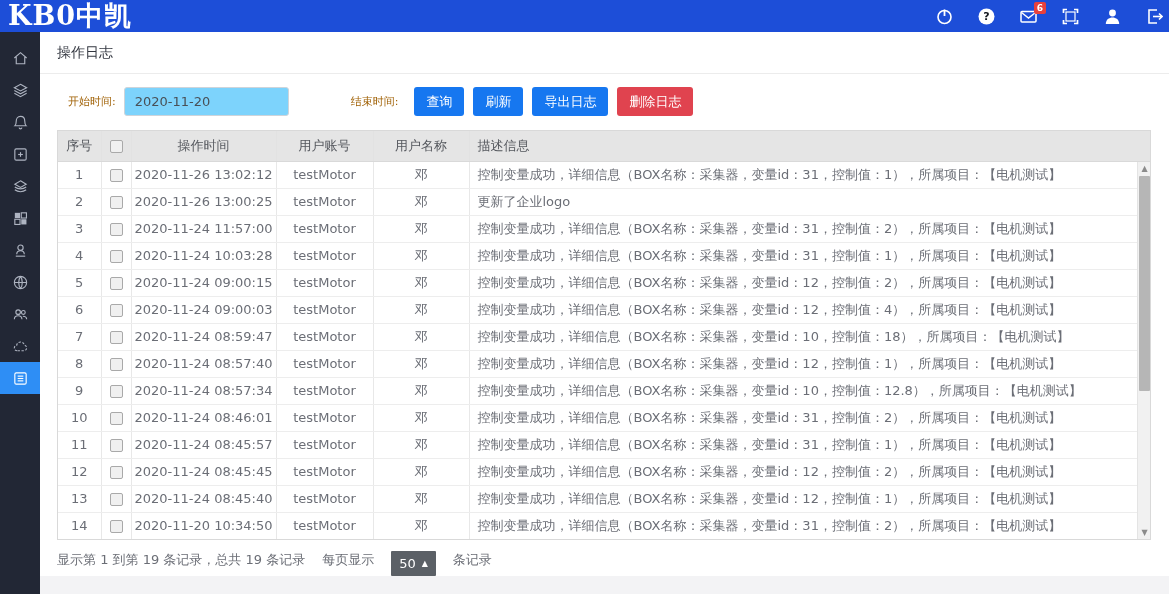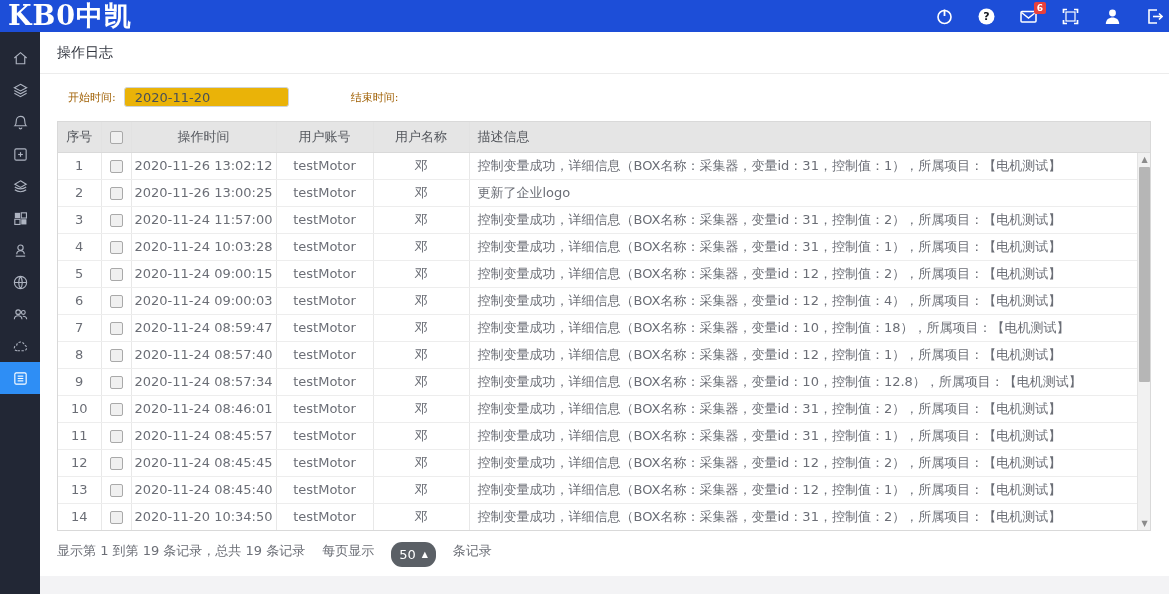--- a/index.html
+++ b/index.html
@@ -22,21 +22,21 @@
   .side-item.active svg { stroke:#ffffff; }
   .sidebar-stack { padding-top:10px; }
 
   
   .main { position:absolute; left:40px; top:32px; width:1129px; height:544px; background:#ffffff; }
   .page-title-row { height:42px; display:flex; align-items:center; padding-left:17px; border-bottom:1px solid #ececec; }
   .page-title { font-size:14px; color:#333740; }
 
   .filter-row { display:flex; align-items:center; padding:13px 0 12px 28px; }
   .filter-label { font-size:11px; color:#a16207; margin-right:8px; white-space:nowrap;text-align:right; }
-  .filter-input { width:165px; height:20px; background:#eab308; border:1px solid #ced4da; border-radius:3px; font-size:13px; color:#495057; padding:0 10px; font-family:inherit; }
+  .filter-input { width:165px; height:29px; background:#7dd3fc; border:1px solid #ced4da; border-radius:3px; font-size:13px; color:#495057; padding:0 10px; font-family:inherit; }
   .gap-lg { width:62px; }
   .btns { display:flex; align-items:center; gap:9px; margin-left:8px; }
   .btn { height:29px; border:none; border-radius:3px; color:#fff; font-size:13px; padding:0 12px; cursor:pointer; font-family:inherit; white-space:nowrap; }
   .btn-primary { background:#1677f0; }
   .btn-danger { background:#e0434f; }
 
   
   .table-wrap { position:relative; margin:2px 18px 0 17px; border:1px solid #d9d9d9; }
   table { border-collapse:collapse; width:100%; table-layout:fixed; }
   th { height:30px; font-size:13px; color:#54575d; font-weight:normal; border-right:1px solid #e2e2e2; border-bottom:1px solid #d9d9d9; background:#e5e5e5; text-align:center; }
@@ -48,21 +48,21 @@
   input[type="checkbox"] { appearance:none; -webkit-appearance:none; width:13px; height:13px; border:1px solid #a9a9a9; border-radius:2px; background:#f0f0f0; vertical-align:middle; cursor:pointer; }
 
   
   .vscroll { position:absolute; top:31px; right:0; bottom:0; width:13px; background:#f1f1f1; border-left:1px solid #e4e4e4; }
   .vs-arrow { position:absolute; left:0; width:13px; height:13px; color:#8b8b8b; font-size:8px; line-height:13px; text-align:center; }
   .vs-up { top:0; } .vs-down { bottom:0; }
   .vs-thumb { position:absolute; left:1px; top:14px; width:11px; height:57%; background:#b6b6b6; border-radius:1px; }
 
   
   .table-footer { display:flex; align-items:flex-start; padding:11px 0 0 17px; font-size:13px; color:#6b6e76; gap:17px; }
-  .perpage-btn { background:#5b6066; color:#fff; border:none; border-radius:11px; height:25px; padding:0 8px; font-size:13px; display:flex; align-items:center; gap:6px; cursor:pointer; font-family:inherit; }
+  .perpage-btn { background:#5b6066; color:#fff; border:none; border-radius:1px; height:25px; padding:0 8px; font-size:13px; display:flex; align-items:center; gap:6px; cursor:pointer; font-family:inherit; }
   .caret-up { font-size:8px; line-height:8px; }
 </style>
 </head>
 <body>
 
 <div class="topbar">
   <div class="logo">KB0中凯</div>
   <div class="topbar-icons">
     <div class="tb-icon">
       <svg viewBox="0 0 17 17">
@@ -190,20 +190,26 @@
 <div class="main">
   <div class="page-title-row">
     <span class="page-title">操作日志</span>
   </div>
 
   <div class="filter-row">
     <span class="filter-label">开始时间:</span>
     <input class="filter-input" readonly="" value="2020-11-20" style="">
     <span class="gap-lg"></span>
     <span class="filter-label">结束时间:</span>
+    <div class="btns">
+      <button class="btn btn-primary">查询</button>
+      <button class="btn btn-primary">刷新</button>
+      <button class="btn btn-primary">导出日志</button>
+      <button class="btn btn-danger">删除日志</button>
+    </div>
   </div>
 
   <div class="table-wrap">
     <table>
       <colgroup>
         <col class="col-idx">
           <col class="col-chk">
           <col class="col-time">
           <col class="col-acct">
           <col class="col-name">

